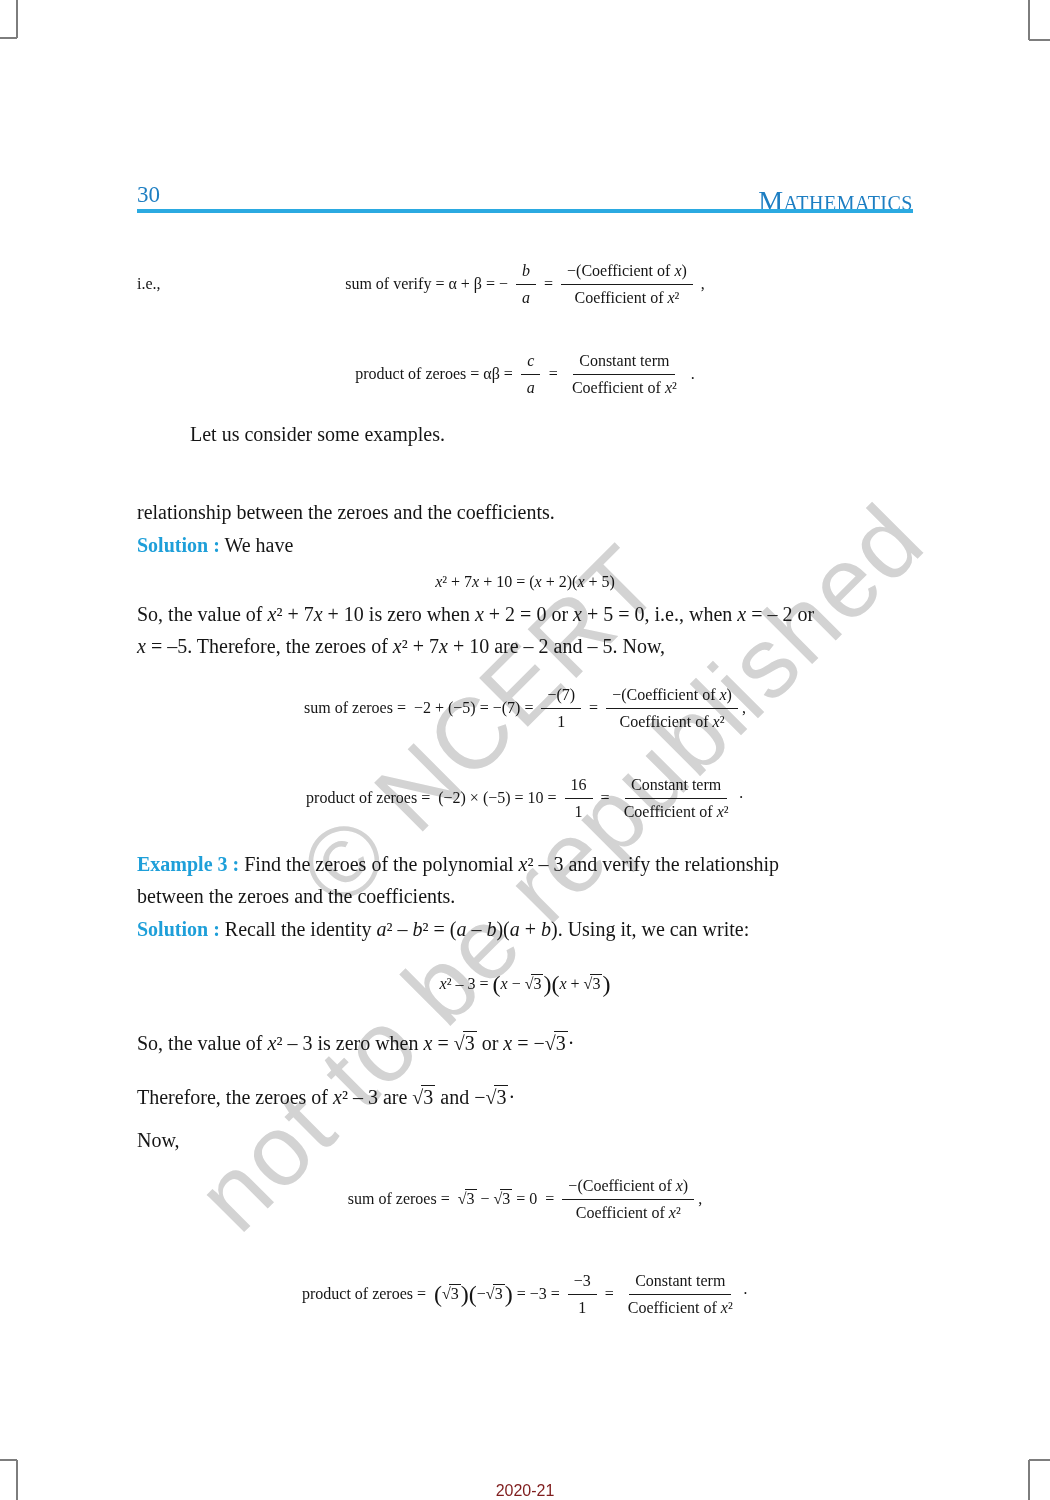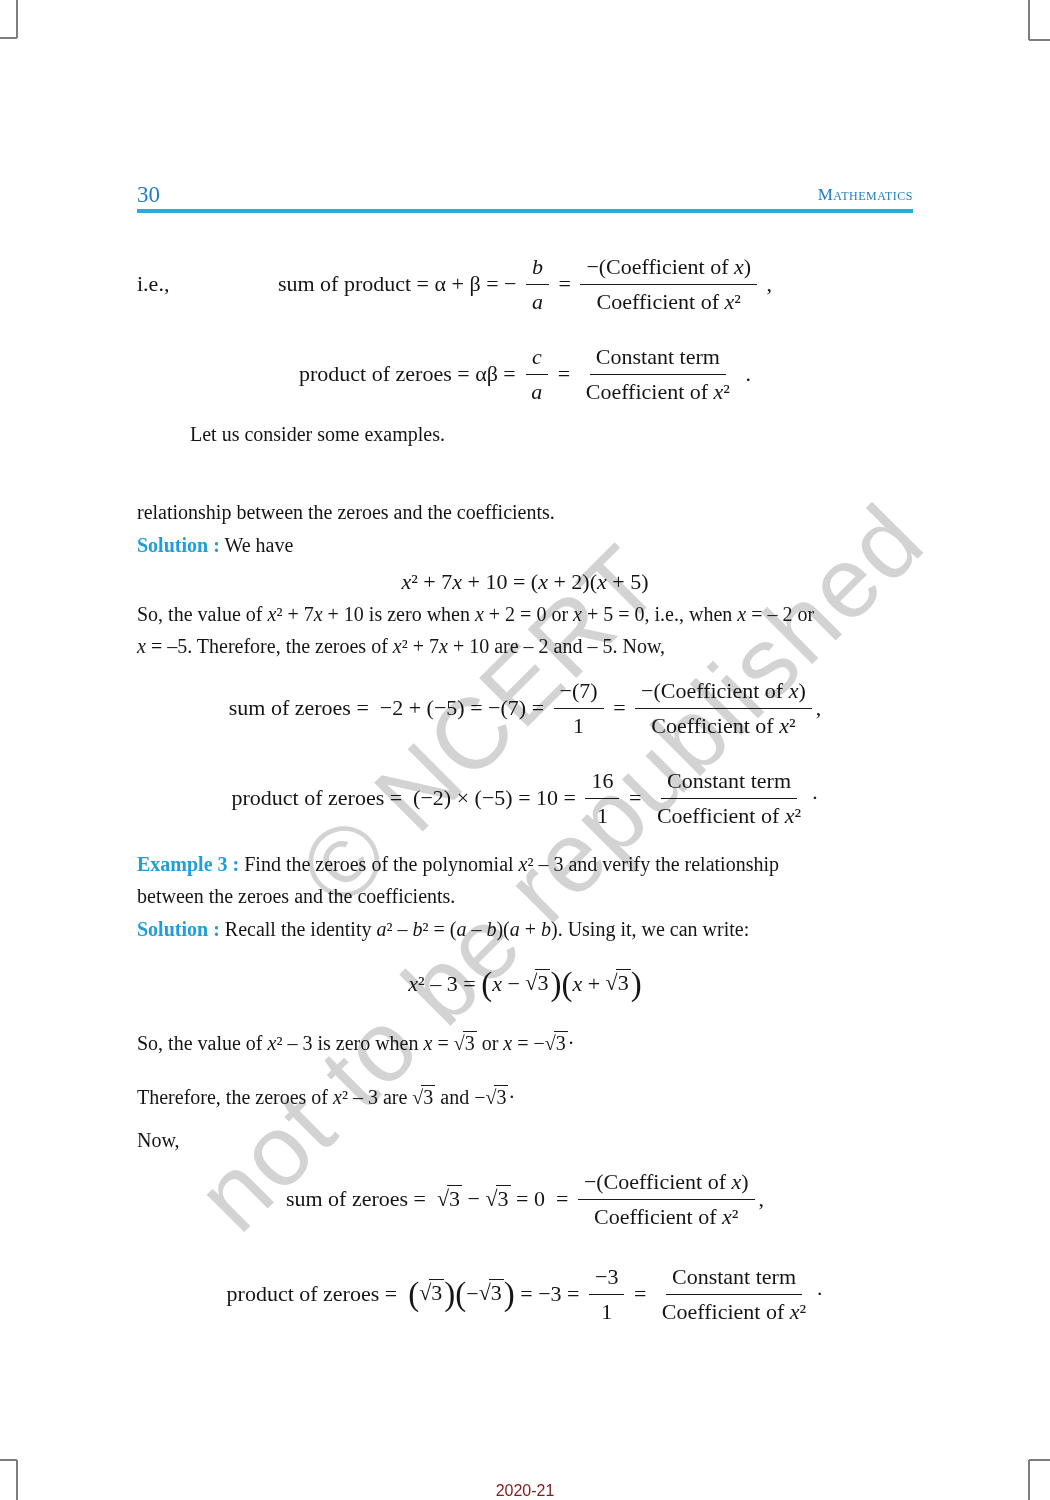--- a/index.html
+++ b/index.html
@@ -10,31 +10,31 @@
   .crop{position:absolute;background:#7d7d7d;z-index:3;}
 
   
   .wm{position:absolute;z-index:0;color:#d3d3d3;font-family:"Liberation Sans",sans-serif;
       white-space:nowrap;transform:rotate(-45deg);text-align:center;letter-spacing:2px;}
   .wm1{font-size:100px;left:255px;top:678px;width:430px;}
   .wm2{font-size:100px;left:30px;top:810px;width:1060px;}
 
   
   .hdr-num{position:absolute;left:137px;top:182px;font-size:23px;color:#1d7ec2;z-index:2;}
-  .hdr-title{position:absolute;right:137px;top:185px;font-size:17px;color:#1d7ec2;
+  .hdr-title{position:absolute;right:137px;top:185px;font-size:28px;color:#1d7ec2;
              font-variant:small-caps;letter-spacing:.5px;z-index:2;}
   .hdr-rule{position:absolute;left:137px;top:209px;width:776px;height:4px;background:#2baae1;z-index:2;}
 
   
   .line{position:absolute;white-space:nowrap;font-size:20px;z-index:2;line-height:1.35;}
   .exlabel{font-weight:bold;color:#1e9fd9;}
 
   
   .eqrow{position:absolute;left:137px;width:776px;display:flex;justify-content:center;
-         align-items:center;font-size:22px;white-space:pre;z-index:2;}
+         align-items:center;font-size:16px;white-space:pre;z-index:2;}
   .eqlabel{position:absolute;left:0;top:50%;transform:translateY(-50%);white-space:nowrap;}
 
   .frac{display:inline-flex;flex-direction:column;align-items:center;vertical-align:middle;
         margin:0 4px;text-align:center;line-height:1.25;}
   .frac .num{display:block;padding:0 6px 3px;border-bottom:1.6px solid #1a1a1a;}
   .frac .den{display:block;padding:3px 6px 0;}
 
   .sqrt{white-space:nowrap;}
   .sqrt .bar{border-top:1.6px solid #1a1a1a;margin-left:-2px;padding:0 2px;}
 
@@ -60,21 +60,21 @@
 
   <div class="wm wm1">© NCERT</div>
   <div class="wm wm2">not to be republished</div>
 
   <div class="hdr-num">30</div>
   <div class="hdr-title">Mathematics</div>
   <div class="hdr-rule"></div>
 
   <div class="eqrow" style="top:244px;height:80px">
     <span class="eqlabel">i.e.,</span>
-    <span>sum of product = α + β = − </span><span class="frac"><span class="num"><i>b</i></span><span class="den"><i>a</i></span></span><span> = </span><span class="frac"><span class="num">−(Coefficient of <i>x</i>)</span><span class="den">Coefficient of <i>x</i>²</span></span><span> ,</span>
+    <span>sum of verify = α + β = − </span><span class="frac"><span class="num"><i>b</i></span><span class="den"><i>a</i></span></span><span> = </span><span class="frac"><span class="num">−(Coefficient of <i>x</i>)</span><span class="den">Coefficient of <i>x</i>²</span></span><span> ,</span>
   </div>
 
   <div class="eqrow" style="top:334px;height:80px">
     <span>product of zeroes = αβ = </span><span class="frac"><span class="num"><i>c</i></span><span class="den"><i>a</i></span></span><span> = </span><span class="frac"><span class="num">Constant term</span><span class="den">Coefficient of <i>x</i>²</span></span><span> .</span>
   </div>
 
   <div class="line" style="left:190px;top:421px">Let us consider some examples.</div>
 
   <div class="line" style="left:137px;top:499px">relationship between the zeroes and the coefficients.</div>
 

